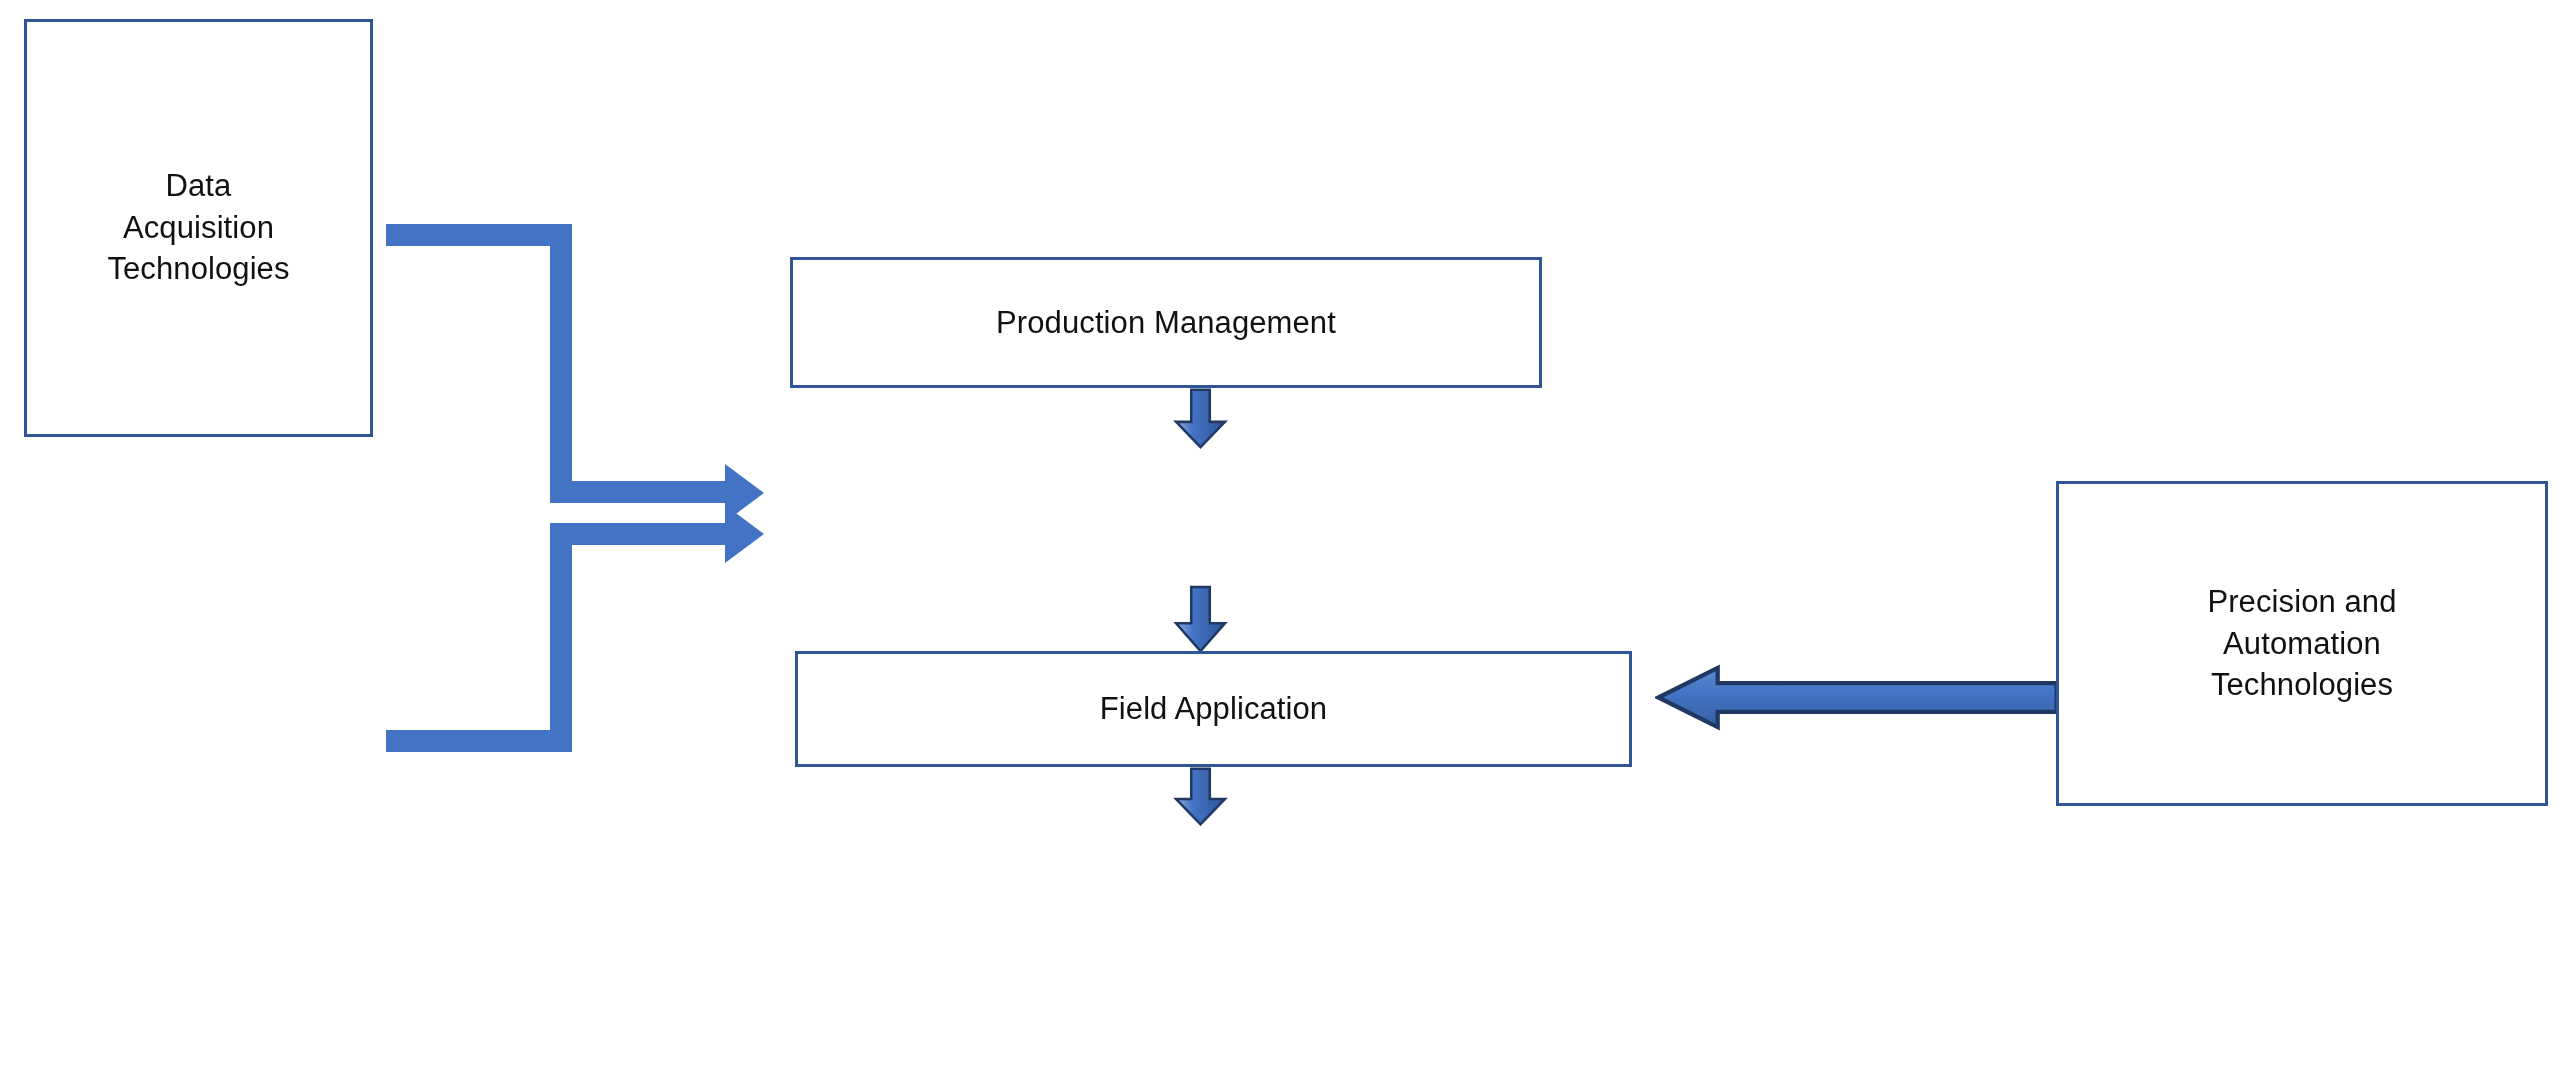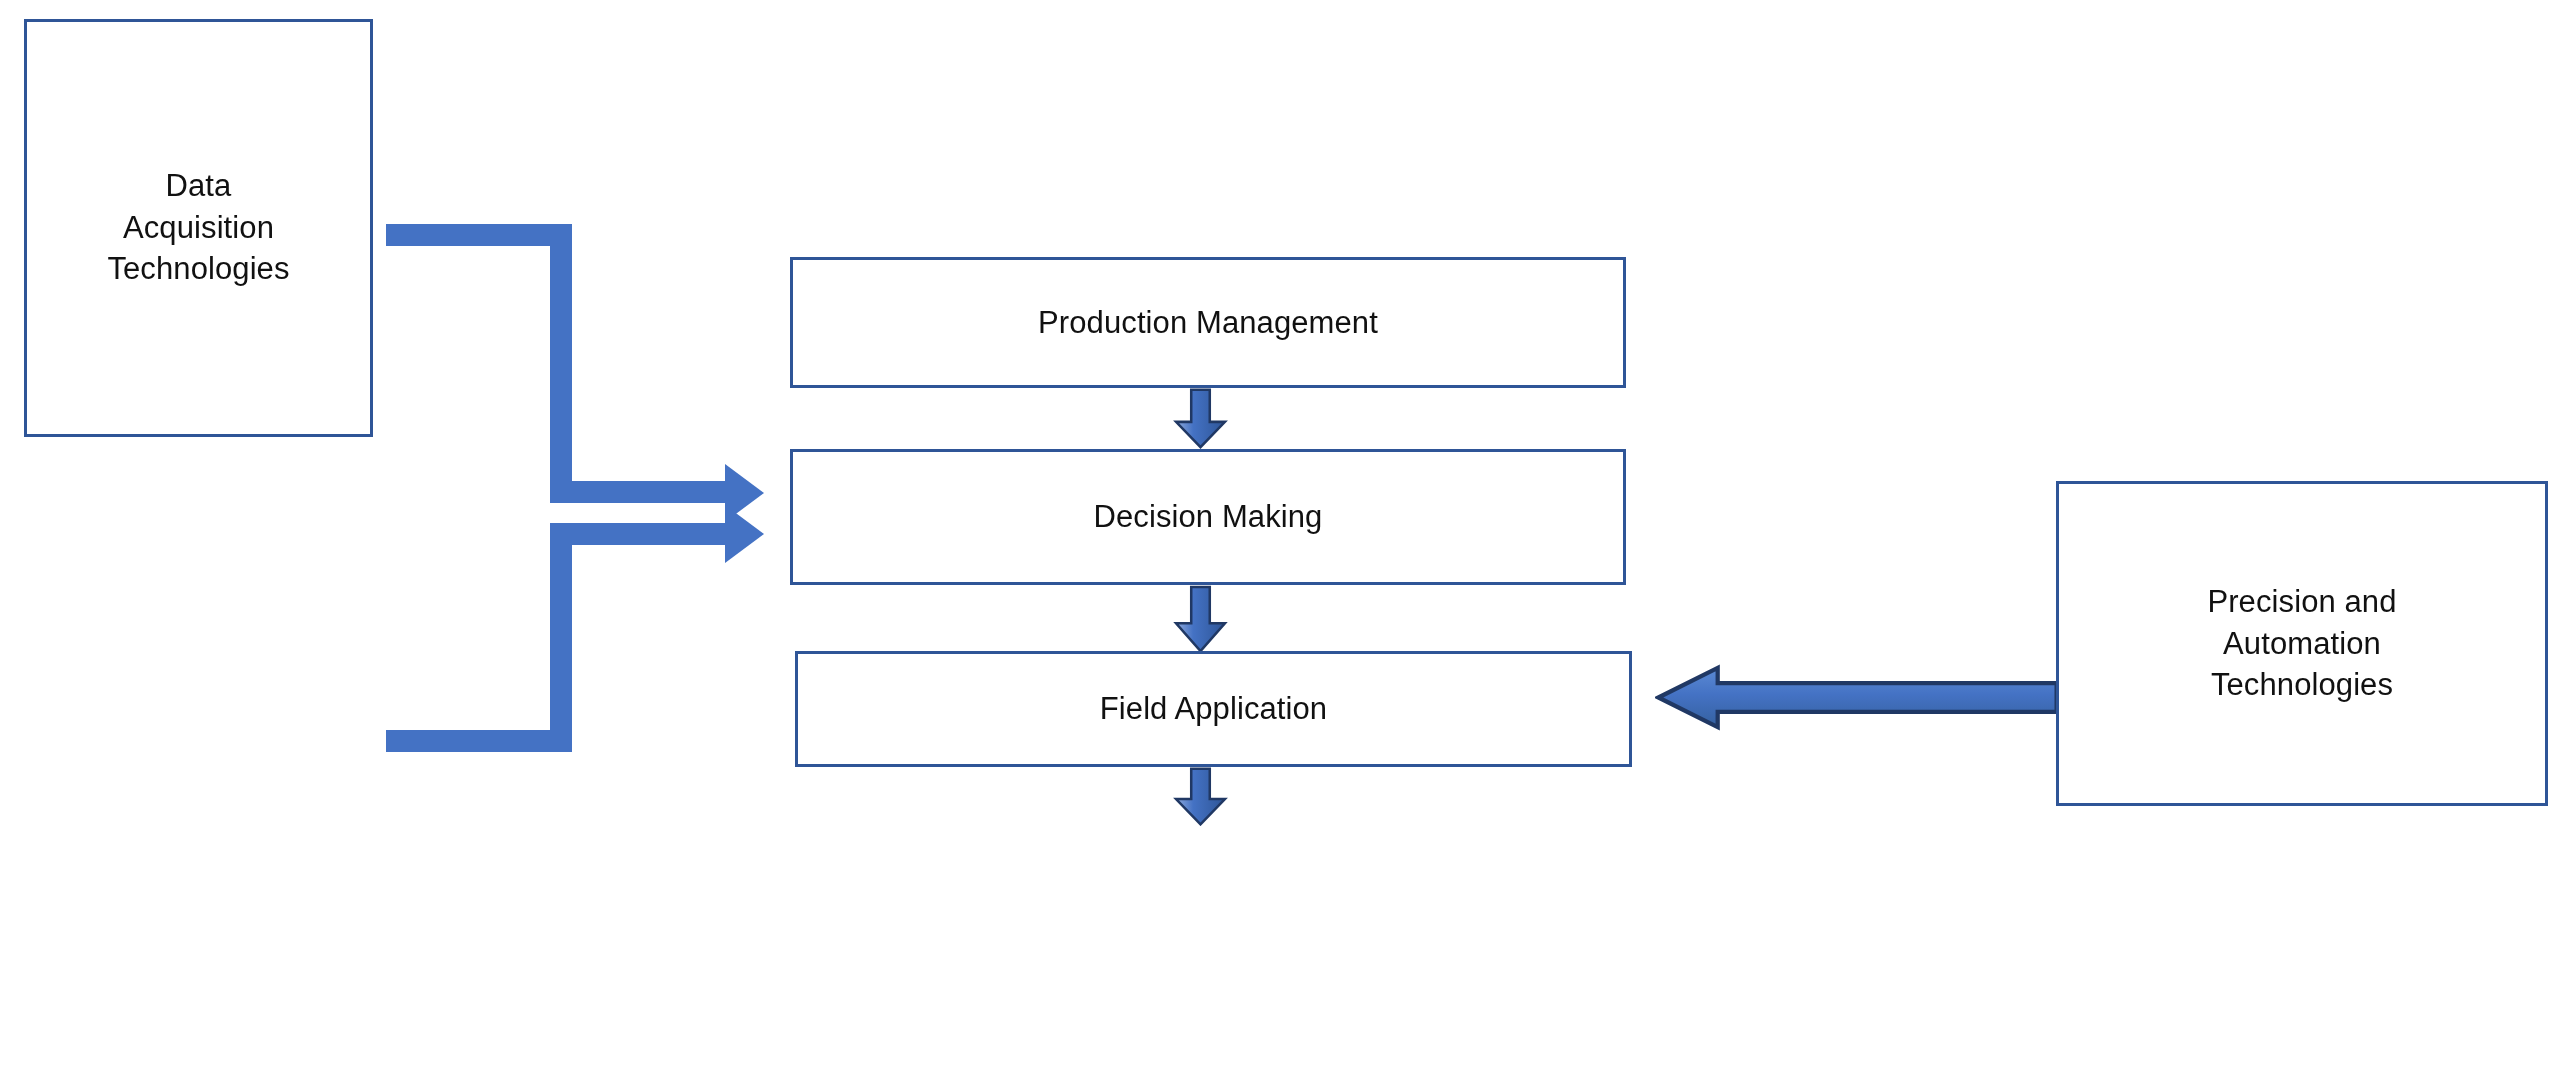--- a/index.html
+++ b/index.html
@@ -33,21 +33,21 @@
     font-weight: 400;
     letter-spacing: 0.1px;
     white-space: pre-line;
     padding: 0 12px;
   }
   
   #box-data-acquisition { left: 24px;  top: 18.6px;   width: 349px; height: 418px; }
   #box-data-analytics   { left: 24px;  top: 513px;  width: 349px; height: 418px; }
 
   
-  #box-production-management { left: 790px; top: 257px;  width: 836px; height: 131px; }
+  #box-production-management { left: 790px; top: 257px;  width: 752px; height: 131px; }
   #box-decision-making       { left: 790px; top: 449px;  width: 836px; height: 136px; }
   #box-field-application     { left: 795px; top: 651px;  width: 837px; height: 116px; }
   #box-outcomes              { left: 795px; top: 823px;  width: 837px; height: 228px; }
 
   
   #box-precision-automation { left: 2056px; top: 481px; width: 492px; height: 325px; }
 
   
   .conn-seg {
     position: absolute;
@@ -110,23 +110,20 @@
     <defs>
       <linearGradient id="gradDown1" x1="0" y1="0" x2="1" y2="0">
         <stop offset="0%" stop-color="#8FAADC"></stop>
         <stop offset="35%" stop-color="#4472C4"></stop>
         <stop offset="100%" stop-color="#2E5597"></stop>
       </linearGradient>
     </defs>
     <polygon points="24,2 46,2 46,40 64,40 35,70 6,40 24,40" fill="url(#gradDown1)" stroke="#203864" stroke-width="3"></polygon>
   </svg>
 
-  <div class="node-box" id="box-decision-making">
-    <span class="node-label">Decision Making</span>
-  </div>
 
   <svg class="arrow-down-3d" style="left:1171px; top:585px;" width="59" height="68" viewBox="0 0 70 80">
     <defs>
       <linearGradient id="gradDown2" x1="0" y1="0" x2="1" y2="0">
         <stop offset="0%" stop-color="#8FAADC"></stop>
         <stop offset="35%" stop-color="#4472C4"></stop>
         <stop offset="100%" stop-color="#2E5597"></stop>
       </linearGradient>
     </defs>
     <polygon points="24,2 46,2 46,45 64,45 35,78 6,45 24,45" fill="url(#gradDown2)" stroke="#203864" stroke-width="3"></polygon>

